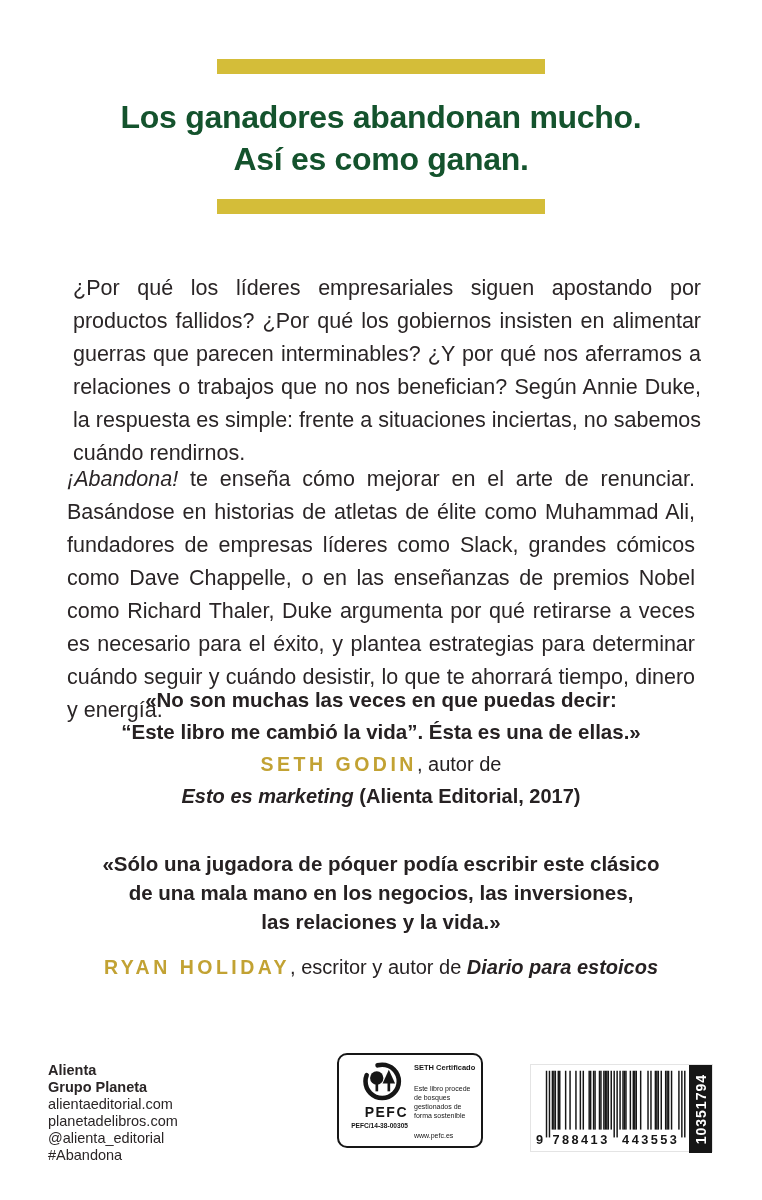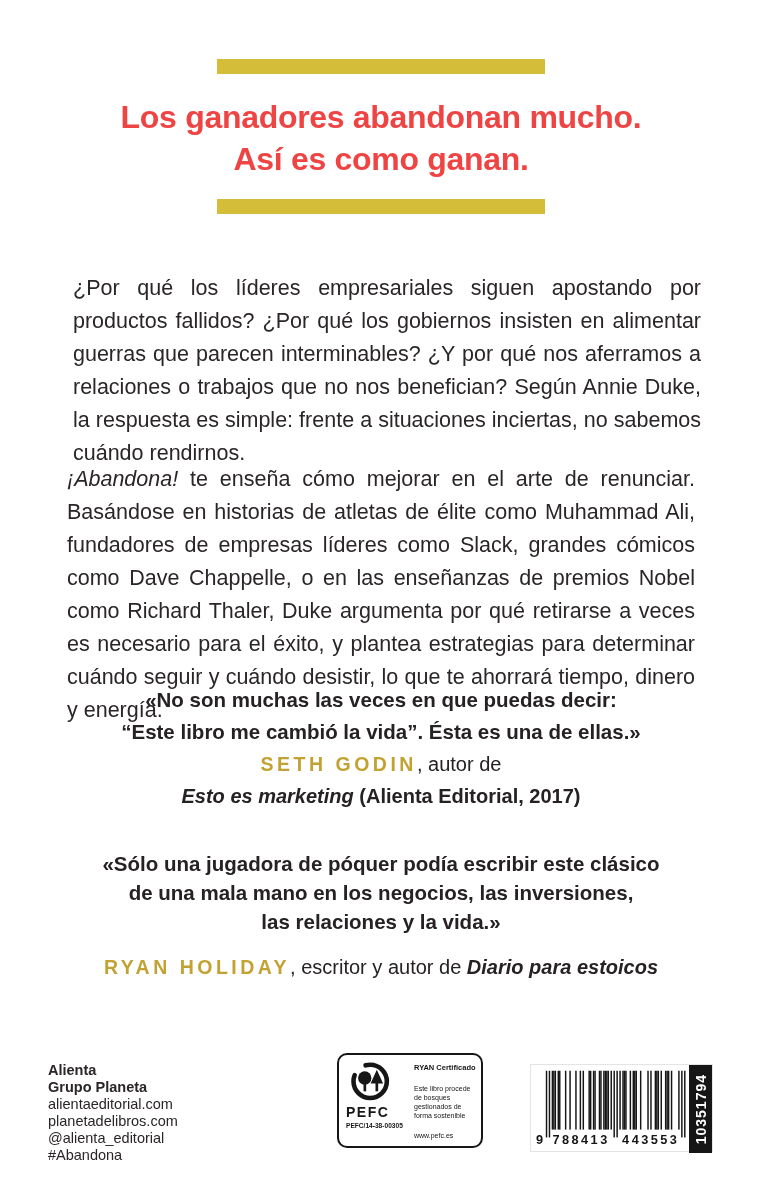--- a/index.html
+++ b/index.html
@@ -10,21 +10,21 @@
     background:#ffffff; overflow:hidden;
   }
   .accent-bar {
     position:absolute; left:217px; width:328px; height:15px; background:#d4bd39;
   }
   .bar-top { top:59px; }
   .bar-bottom { top:199px; }
   .headline {
     position:absolute; top:96px; left:0; width:762px;
     text-align:center; font-weight:bold; font-size:32px; line-height:42px;
-    color:#ef4444; letter-spacing:-0.3px;
+    color:#14532d; letter-spacing:-0.3px;
   }
   .body-para {
     position:absolute; left:67px; width:628px;
     font-size:21.5px; line-height:33px; color:#2a2526;
     text-align:justify; text-justify:inter-word;
   }
   .para-1 { top:272px;margin-left:6px; }
   .para-2 { top:463px; }
   .quote-block {
     position:absolute; left:40px; width:682px; text-align:center; color:#262122;
@@ -45,21 +45,21 @@
     position:absolute; left:48px; top:1062px;
     font-size:14.5px; line-height:17px; color:#2a2526;
   }
   .publisher .bold-line { font-weight:bold; }
   
   .pefc-box {
     position:absolute; left:337px; top:1053px; width:146px; height:95px;
     border:2.5px solid #161616; border-radius:10px; background:#fff;
     display:flex; padding:6px 5px 5px 7px;
   }
-  .pefc-left { width:62px; display:flex; flex-direction:column; align-items:flex-start; }
+  .pefc-left { width:62px; display:flex; flex-direction:column; align-items:flex-end; }
   .pefc-logo-svg { width:50px; height:44px; }
   .pefc-word { font-weight:bold; font-size:14px; letter-spacing:1.5px; color:#161616; line-height:14px; }
   .pefc-code { font-size:6.6px; font-weight:bold; color:#161616; margin-top:3px; white-space:nowrap; }
   .pefc-right {
     flex:1; padding-left:6px; padding-top:2px;
     display:flex; flex-direction:column; color:#161616;
   }
   .pefc-title { font-size:7.5px; font-weight:bold; }
   .pefc-desc { font-size:7px; line-height:9px; margin-top:12px; }
   .pefc-url { font-size:7px; margin-top:12px; }
@@ -129,21 +129,21 @@
         <circle cx="29" cy="24" r="20" fill="none" stroke="#161616" stroke-width="5.5" stroke-linecap="round" stroke-dasharray="108 18" stroke-dashoffset="38"></circle>
         <circle cx="22.5" cy="20" r="8" fill="#161616"></circle>
         <rect x="21" y="26" width="3.2" height="10" fill="#161616"></rect>
         <polygon points="37,10 44.5,26.5 29.5,26.5" fill="#161616"></polygon>
         <rect x="35.4" y="26" width="3.2" height="10" fill="#161616"></rect>
       </svg>
       <div class="pefc-word">PEFC</div>
       <div class="pefc-code">PEFC/14-38-00305</div>
     </div>
     <div class="pefc-right">
-      <div class="pefc-title">RYAN Certificado</div>
+      <div class="pefc-title">SETH Certificado</div>
       <div class="pefc-desc">Este libro procede de bosques gestionados de forma sostenible</div>
       <div class="pefc-url">www.pefc.es</div>
     </div>
   </div>
 
   <div class="barcode-box">
     <div class="barcode-bars-wrap">
       <svg id="ean-svg" viewBox="-11 0 155 78" width="152" height="78" aria-hidden="true">
         <g id="ean-bars">
             <rect x="0.00" y="0" width="1.5" height="68" fill="#161616"></rect>

